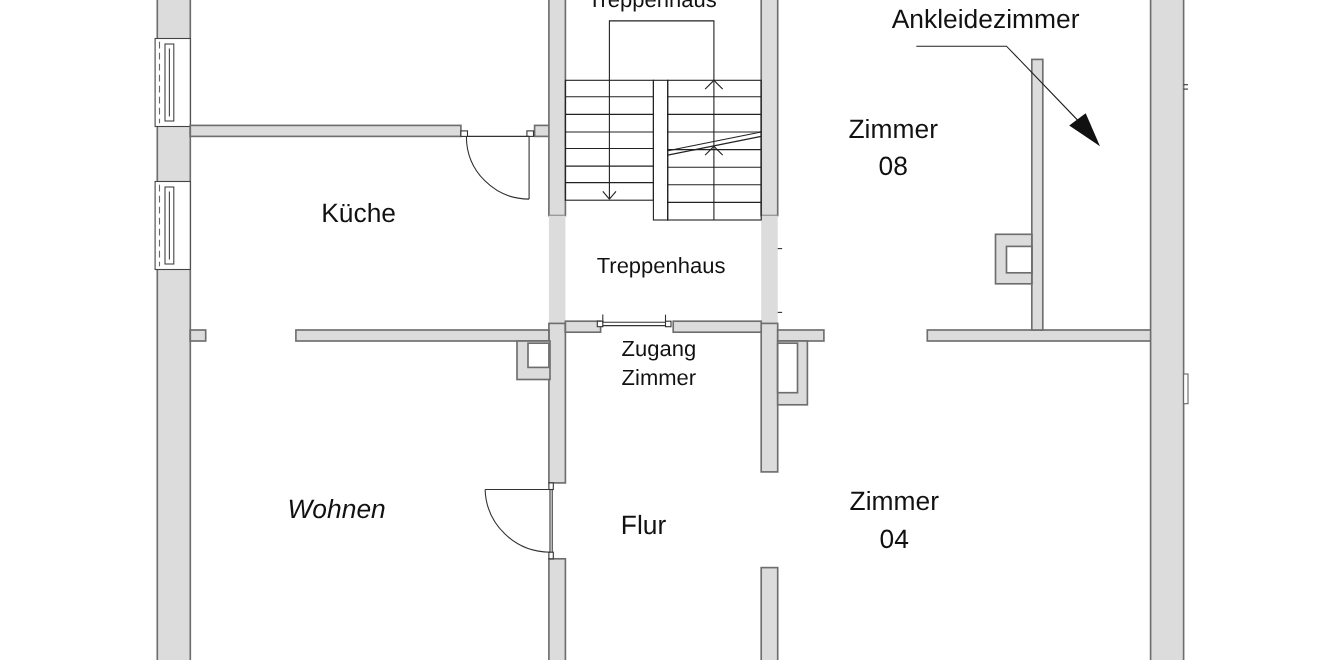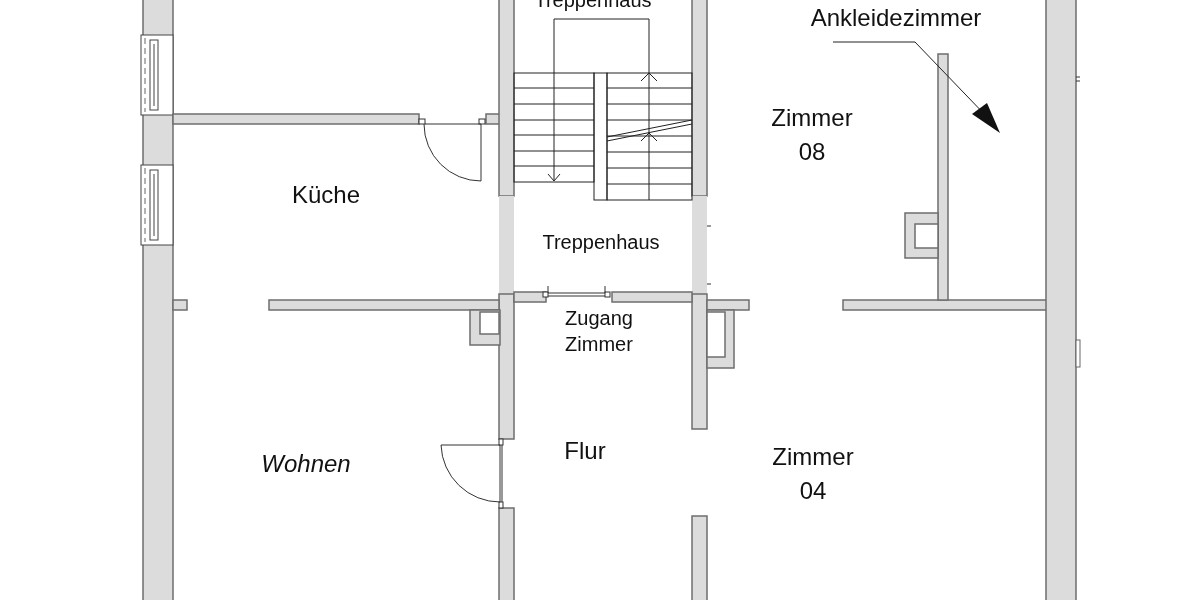--- a/index.html
+++ b/index.html
@@ -158,19 +158,19 @@
 <div class="lbl" style="left:896px; top:1px;">
   <div>Ankleidezimmer</div>
 </div>
 <div class="lbl" style="left:812px; top:101px;">
   <div>Zimmer</div>
     <div>08</div>
 </div>
 <div class="lbl" style="left:306px; top:447px;font-style:italic;">
   <div>Wohnen</div>
 </div>
-<div class="lbl" style="left:585px; top:434px;">
+<div class="lbl" style="left:585px; top:461px;">
   <div>Flur</div>
 </div>
 <div class="lbl" style="left:813px; top:440px;">
   <div>Zimmer</div>
     <div>04</div>
 </div>
 
 </body></html>

